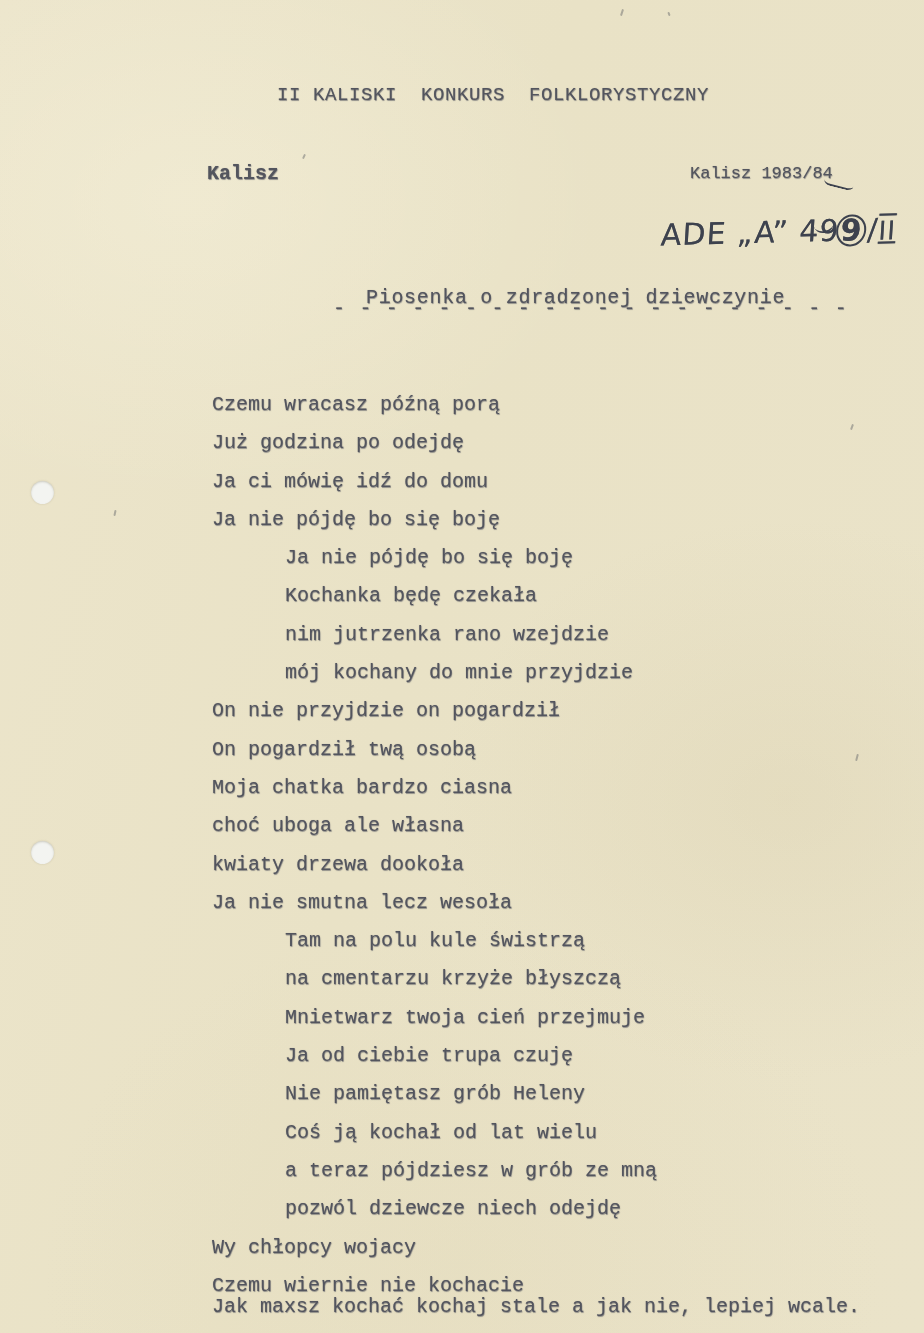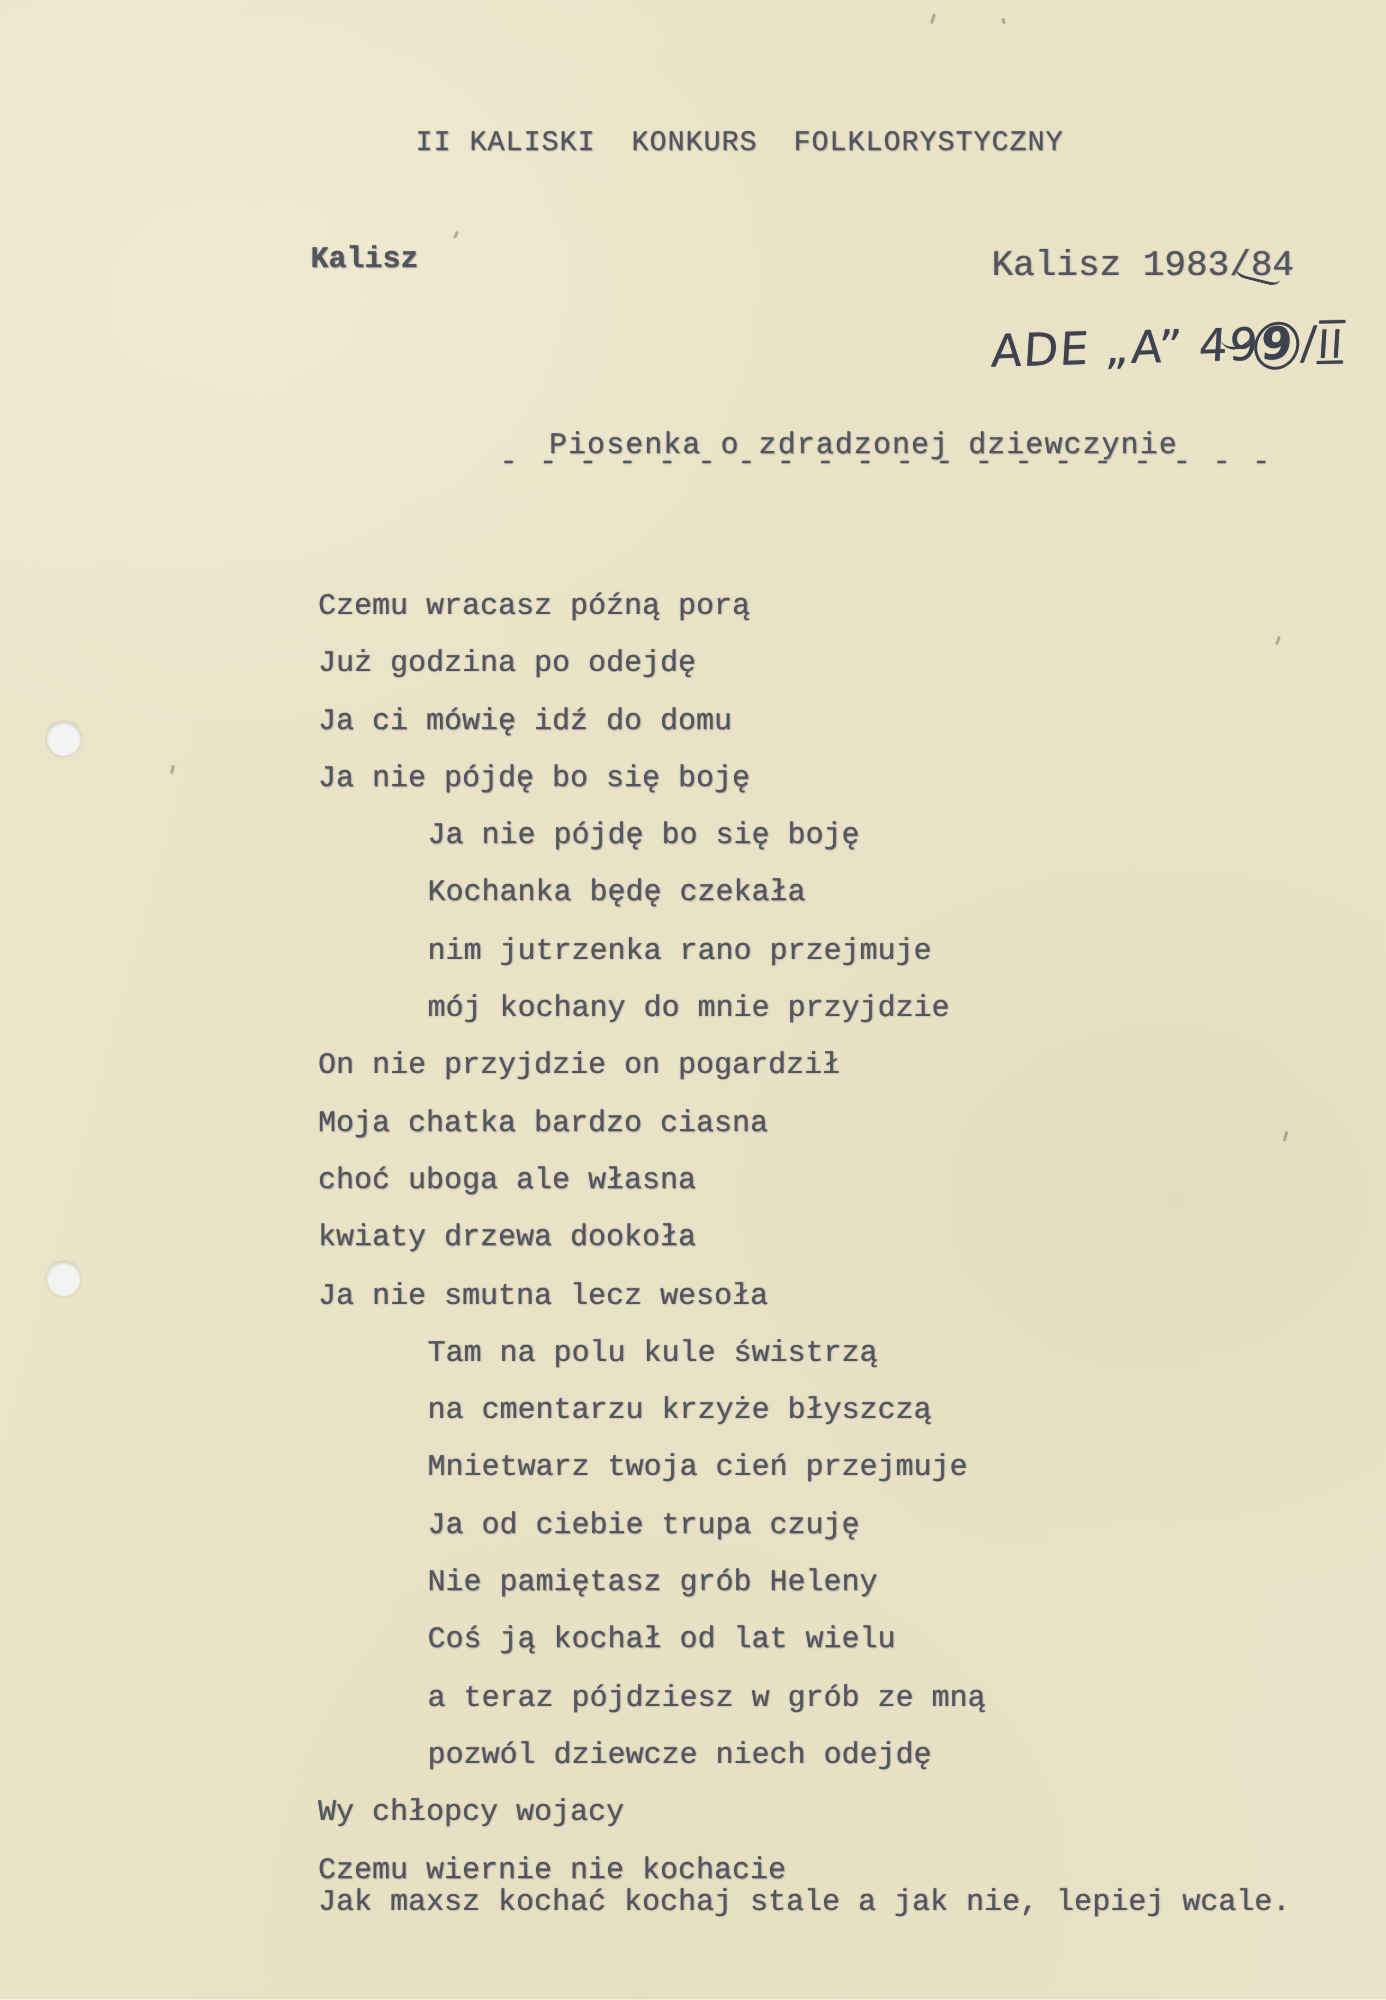--- a/index.html
+++ b/index.html
@@ -20,21 +20,21 @@
     white-space:pre;
     text-shadow:0.5px 0.5px 0.8px rgba(82,84,94,.55), 0 0 1px rgba(82,84,94,.35);
   }
   .contest-title{left:277px;top:84px;font-size:19px;letter-spacing:0.6px;}
   .author-block{position:absolute;left:207px;top:162px;}
   .author-block .line{
     font-weight:700;color:#53555e;font-size:20px;white-space:pre;
     text-shadow:0.5px 0.5px 0.8px rgba(82,84,94,.55), 0 0 1px rgba(82,84,94,.35);
   }
   .author-block .line + .line{margin-top:17px;}
-  .catalog-typed{left:661px;top:164px;font-size:24px;}
+  .catalog-typed{left:690px;top:164px;font-size:17px;}
   .song-title{left:366px;top:286px;font-size:20px;letter-spacing:0.7px;}
   .song-underline{left:333px;top:297px;font-size:20px;letter-spacing:1.2px;}
   .poem{position:absolute;left:212px;top:386px;}
   .poem-line{
     height:38.3px;line-height:38.3px;font-size:20px;white-space:pre;
     font-weight:400;color:#53555e;
     text-shadow:0.5px 0.5px 0.8px rgba(82,84,94,.55), 0 0 1px rgba(82,84,94,.35);
   }
   .poem-line.indent{padding-left:73px;}
   .poem-line.tight{margin-top:-17px;}
@@ -99,23 +99,24 @@
 <div class="typed song-underline">- - - - - - - - - - - - - - - - - - - -</div>
 
 <div class="poem">
 
 <div class="poem-line">Czemu wracasz późną porą</div>
     <div class="poem-line">Już godzina po odejdę</div>
     <div class="poem-line">Ja ci mówię idź do domu</div>
     <div class="poem-line">Ja nie pójdę bo się boję</div>
     <div class="poem-line indent">Ja nie pójdę bo się boję</div>
     <div class="poem-line indent">Kochanka będę czekała</div>
-    <div class="poem-line indent">nim jutrzenka rano przejmuje</div>
+    <div class="poem-line indent">nim jutrzenka rano wzejdzie</div>
     <div class="poem-line indent">mój kochany do mnie przyjdzie</div>
     <div class="poem-line">On nie przyjdzie on pogardził</div>
+    <div class="poem-line">On pogardził twą osobą</div>
     <div class="poem-line">Moja chatka bardzo ciasna</div>
     <div class="poem-line">choć uboga ale własna</div>
     <div class="poem-line">kwiaty drzewa dookoła</div>
     <div class="poem-line">Ja nie smutna lecz wesoła</div>
     <div class="poem-line indent">Tam na polu kule świstrzą</div>
     <div class="poem-line indent">na cmentarzu krzyże błyszczą</div>
     <div class="poem-line indent">Mnietwarz twoja cień przejmuje</div>
     <div class="poem-line indent">Ja od ciebie trupa czuję</div>
     <div class="poem-line indent">Nie pamiętasz grób Heleny</div>
     <div class="poem-line indent">Coś ją kochał od lat wielu</div>

